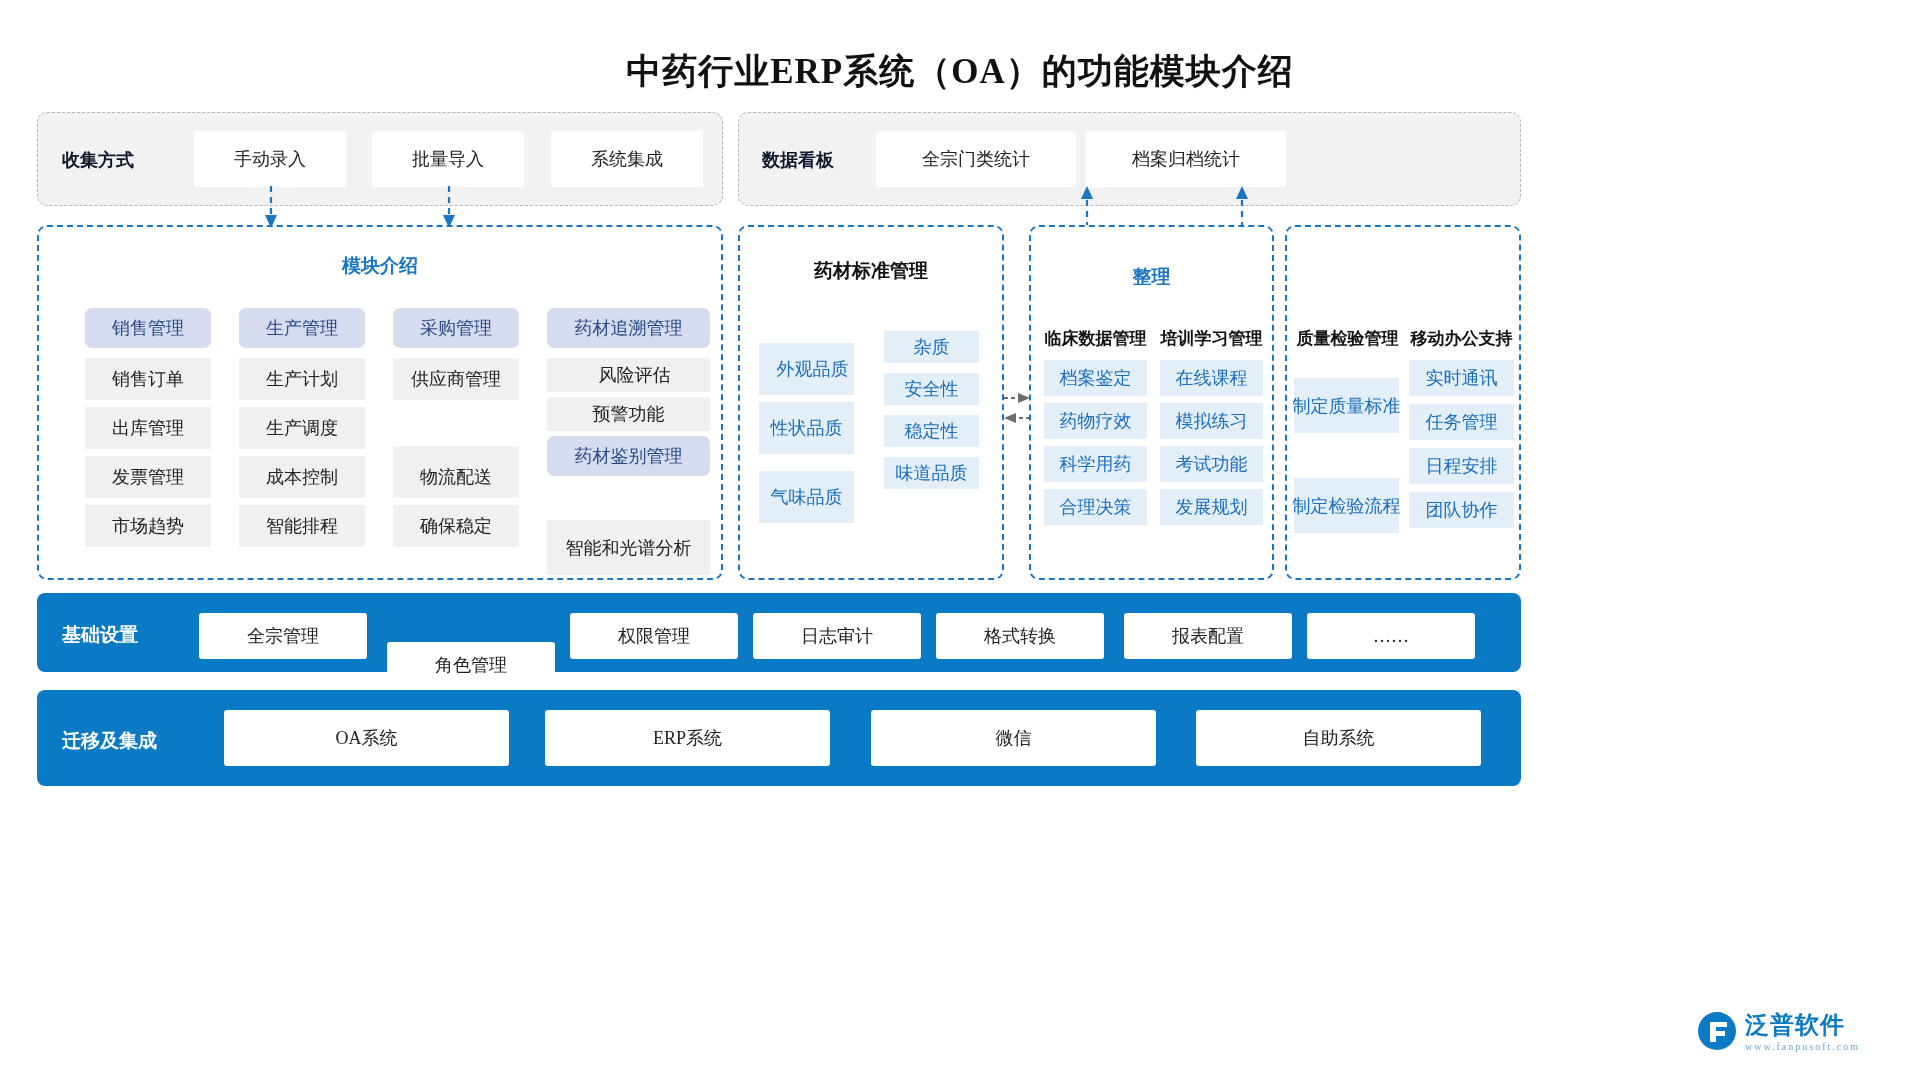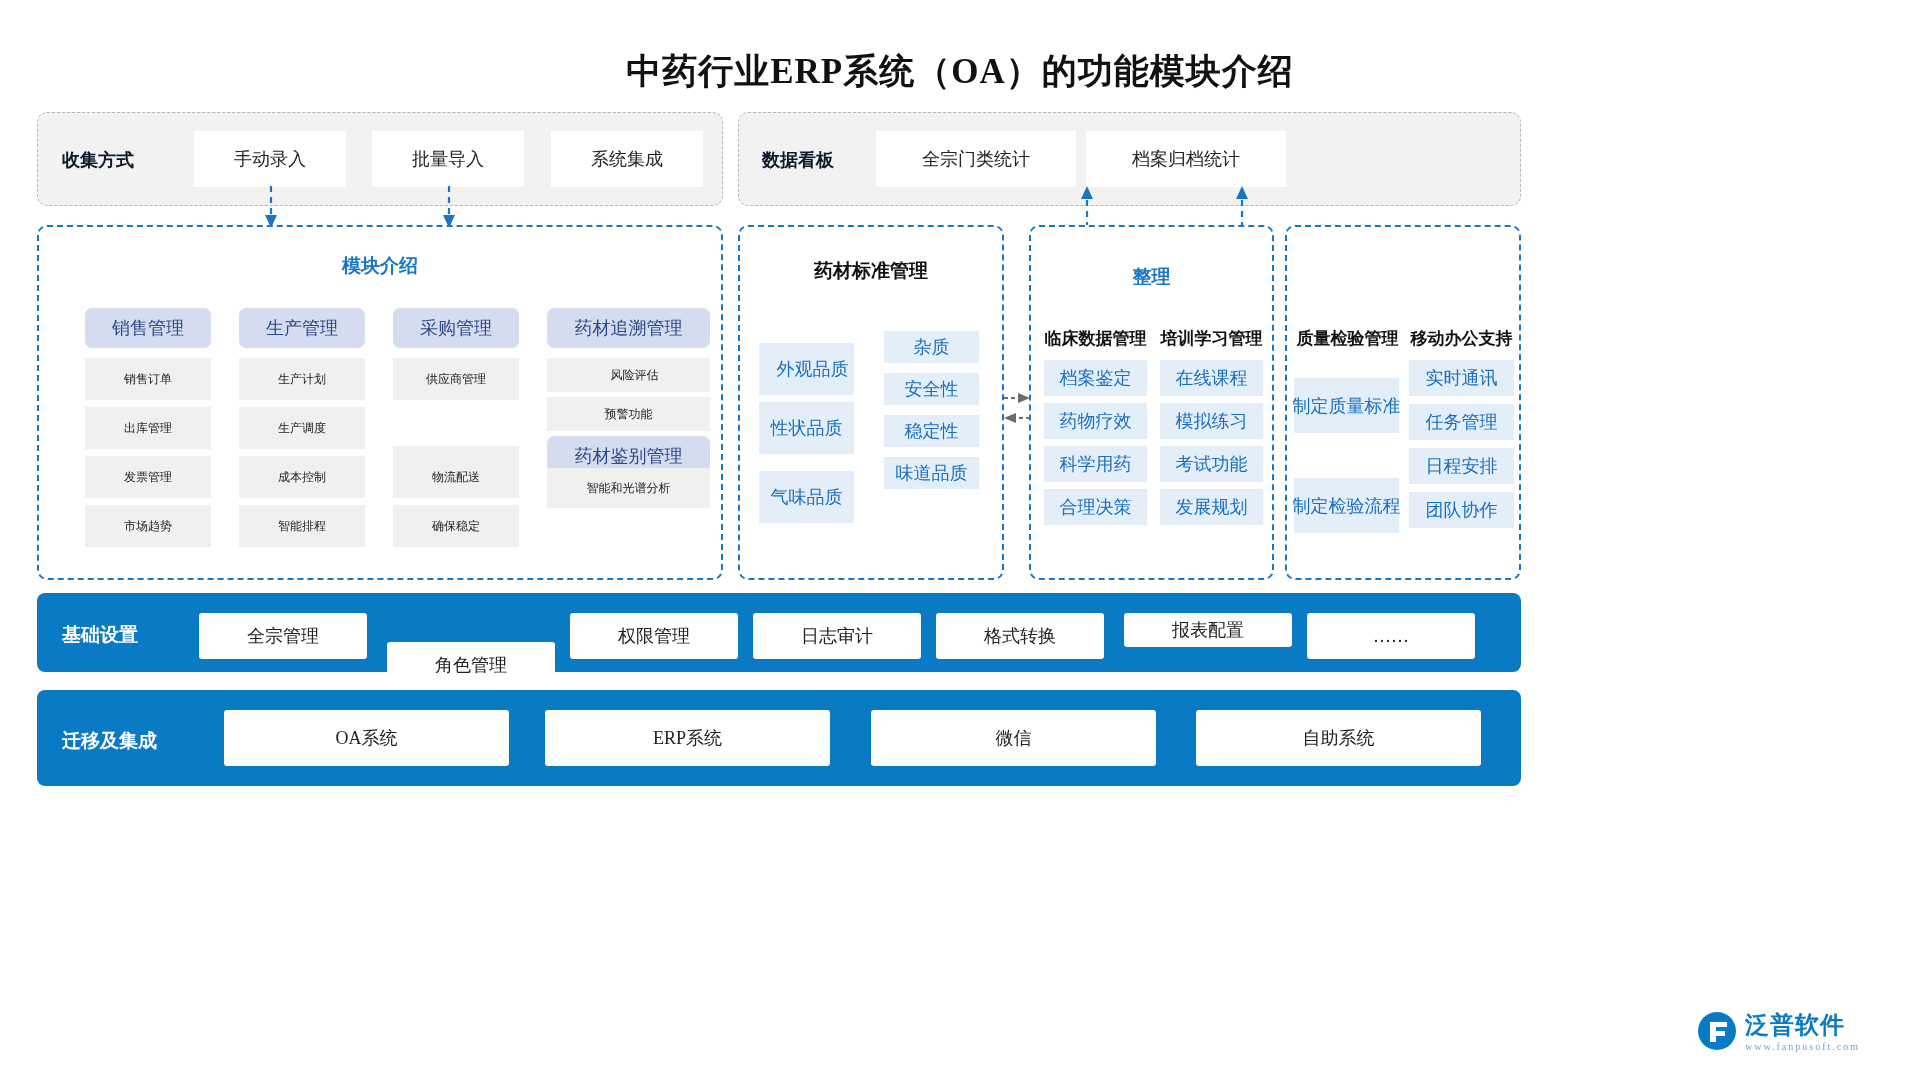--- a/index.html
+++ b/index.html
@@ -64,21 +64,21 @@
     background: #d5dcf0;
     border-radius: 7px;
     display: flex; align-items: center; justify-content: center;
     font-size: 18px; color: #2b4a86;
     white-space: nowrap;
   }
   .chip-gray {
     position: absolute;
     background: #f0f0f0;
     display: flex; align-items: center; justify-content: center;
-    font-size: 12px; color: #222;
+    font-size: 18px; color: #222;
     white-space: nowrap;
   }
   .chip-lblue {
     position: absolute;
     background: #e3eef8;
     display: flex; align-items: center; justify-content: center;
     font-size: 18px; color: #1a6fbf;
     white-space: nowrap;
   }
   .col-head-dark {
@@ -182,21 +182,21 @@
   <div class="chip-head" style="left:393px; top:308px; width:126px; height:40px;">采购管理</div>
   <div class="chip-gray" style="left:393px; top:358px; width:126px; height:42px;">供应商管理</div>
   <div class="chip-gray" style="left:393px; top:407px; width:126px; height:42px;margin-top:39px;">合同管理</div>
   <div class="chip-gray" style="left:393px; top:456px; width:126px; height:42px;">物流配送</div>
   <div class="chip-gray" style="left:393px; top:505px; width:126px; height:42px;">确保稳定</div>
 
   <div class="chip-head" style="left:547px; top:308px; width:163px; height:40px;">药材追溯管理</div>
   <div class="chip-gray" style="left:547px; top:358px; width:163px; height:34px;padding-left:12px;">风险评估</div>
   <div class="chip-gray" style="left:547px; top:397px; width:163px; height:34px;">预警功能</div>
   <div class="chip-head" style="left:547px; top:436px; width:163px; height:40px;">药材鉴别管理</div>
-  <div class="chip-gray" style="left:547px; top:468px; width:163px; height:40px;">智能和光谱分析</div>
+  <div class="chip-gray" style="left:547px; top:520px; width:163px; height:55px;">智能和光谱分析</div>
 
   <div class="dash-blue" style="left:738px; top:225px; width:266px; height:355px;"></div>
   <div class="sec-title-dark" style="left:738px; top:258px; width:266px;">药材标准管理</div>
 
   <div class="chip-lblue" style="left:759px; top:343px; width:95px; height:52px;padding-left:12px;">外观品质</div>
   <div class="chip-lblue" style="left:759px; top:402px; width:95px; height:52px;">性状品质</div>
   <div class="chip-lblue" style="left:759px; top:471px; width:95px; height:52px;">气味品质</div>
 
   <div class="chip-lblue" style="left:884px; top:331px; width:95px; height:32px;">杂质</div>
   <div class="chip-lblue" style="left:884px; top:373px; width:95px; height:32px;">安全性</div>
@@ -240,21 +240,21 @@
   <div class="chip-lblue" style="left:1409px; top:492px; width:105px; height:36px;">团队协作</div>
 
   <div class="bluebar" style="left:37px; top:593px; width:1484px; height:79px;"></div>
   <div class="bar-label" style="left:62px; top:622px;">基础设置</div>
 
   <div class="bar-chip" style="left:199px; top:613px; width:168px; height:46px;">全宗管理</div>
   <div class="bar-chip" style="left:387px; top:642px; width:168px; height:46px;">角色管理</div>
   <div class="bar-chip" style="left:570px; top:613px; width:168px; height:46px;">权限管理</div>
   <div class="bar-chip" style="left:753px; top:613px; width:168px; height:46px;">日志审计</div>
   <div class="bar-chip" style="left:936px; top:613px; width:168px; height:46px;">格式转换</div>
-  <div class="bar-chip" style="left:1124px; top:613px; width:168px; height:34px;">报表配置</div>
+  <div class="bar-chip" style="left:1124px; top:613px; width:168px; height:46px;">报表配置</div>
   <div class="bar-chip" style="left:1307px; top:613px; width:168px; height:46px;">……</div>
 
   <div class="bluebar" style="left:37px; top:690px; width:1484px; height:96px;"></div>
   <div class="bar-label" style="left:62px; top:728px;">迁移及集成</div>
 
   <div class="bar-chip" style="left:224px; top:710px; width:285px; height:56px;">OA系统</div>
   <div class="bar-chip" style="left:545px; top:710px; width:285px; height:56px;">ERP系统</div>
   <div class="bar-chip" style="left:871px; top:710px; width:285px; height:56px;">微信</div>
   <div class="bar-chip" style="left:1196px; top:710px; width:285px; height:56px;">自助系统</div>
 

